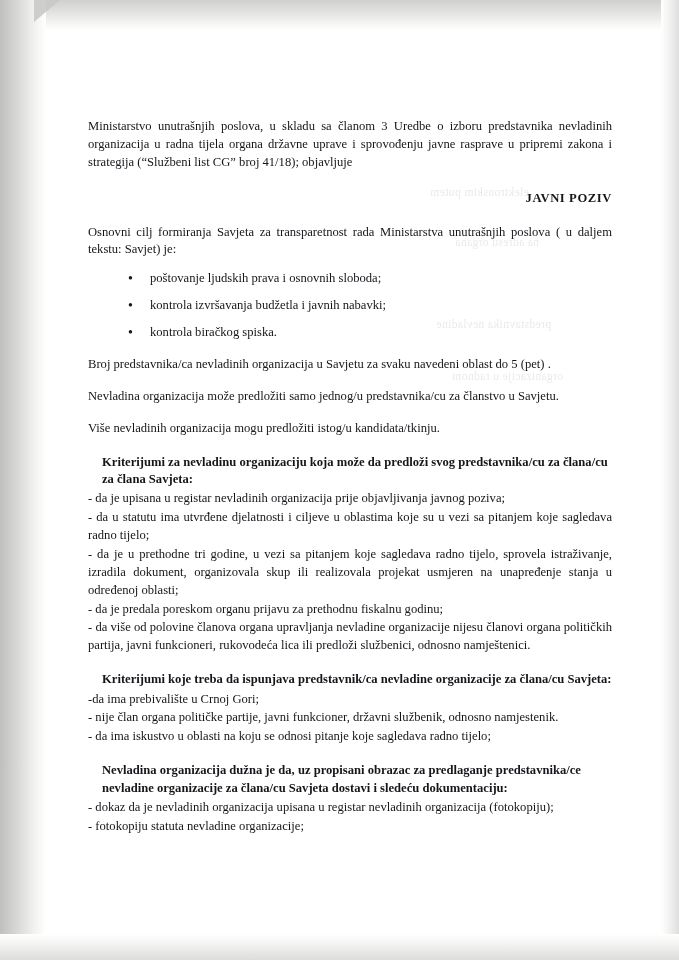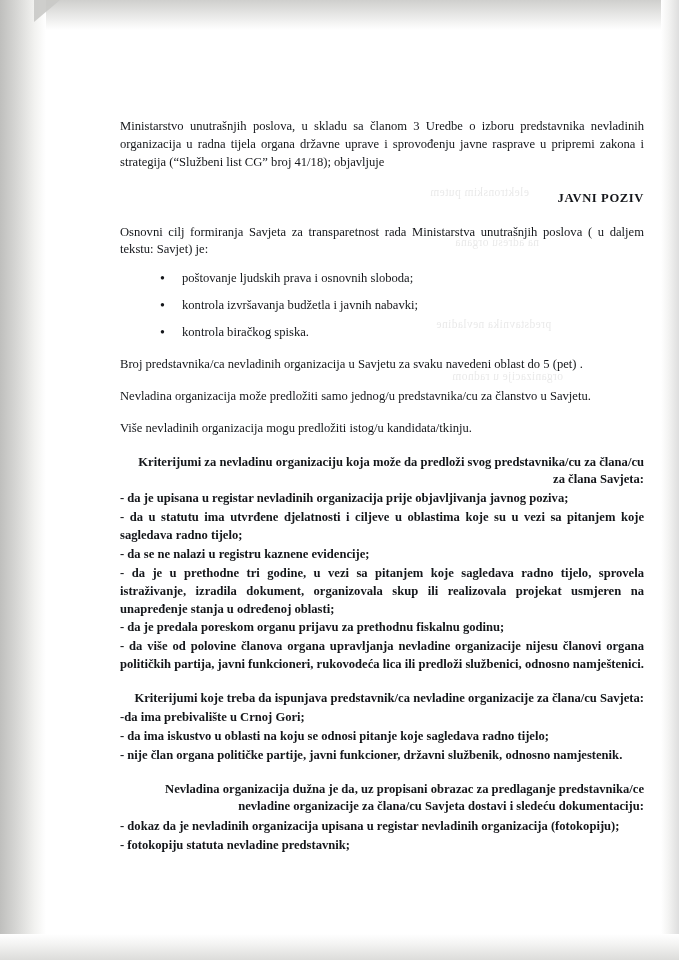--- a/index.html
+++ b/index.html
@@ -70,21 +70,20 @@
   }
   .content {
     position: absolute;
     left: 88px;
     top: 118px;
     width: 524px;
     color: #14161a;
     font-size: 12.6px;
     line-height: 1.42;
     text-align: justify;
-    margin-left: 32px;
   }
   p { margin: 0 0 0 0; }
   .para {
     margin-bottom: 11px;
     text-align: justify;
     text-justify: inter-word;
   }
   .title-block {
     margin-top: 18px;
     margin-bottom: 16px;
@@ -109,27 +108,26 @@
     left: -8px;
     top: -1px;
     font-size: 14px;
   }
   .spaced { margin-bottom: 14px; }
   .section-head {
     font-weight: bold;
     margin-top: 16px;
     margin-bottom: 2px;
     line-height: 1.38;
-    text-align: right;
+    text-align: left;
   }
   .dash-list { margin-bottom: 2px; }
   .dash-list p {
     margin: 0 0 1px 0;
     text-align: justify;
-    font-weight: bold;
   }
   .lead-in { padding-left: 14px; }
 </style>
 </head>
 <body>
 
 <div class="page">
 
   <div class="scan-shade-top"></div>
   <div class="scan-shade-left"></div>
@@ -159,33 +157,32 @@
     </ul>
 
     <p class="para spaced">Broj predstavnika/ca nevladinih organizacija u Savjetu  za svaku navedeni oblast  do 5 (pet) .</p>
     <p class="para spaced">Nevladina organizacija može predložiti samo jednog/u predstavnika/cu za članstvo u Savjetu.</p>
     <p class="para spaced">Više nevladinih organizacija mogu predložiti istog/u kandidata/tkinju.</p>
 
     <div class="section-head lead-in">Kriterijumi za nevladinu organizaciju koja može da predloži svog predstavnika/cu za člana/cu  za člana Savjeta:</div>
     <div class="dash-list">
       <p>- da je upisana u registar nevladinih organizacija prije objavljivanja javnog poziva;</p>
       <p>- da u statutu ima utvrđene djelatnosti i ciljeve u oblastima koje su u vezi sa pitanjem koje sagledava radno tijelo;</p>
-      <p>- da se ne nalazi u registru kaznene evidencije;</p>
       <p>- da je u prethodne tri godine, u vezi sa pitanjem koje sagledava radno tijelo, sprovela istraživanje, izradila dokument, organizovala skup ili realizovala projekat usmjeren na unapređenje stanja u određenoj oblasti;</p>
       <p>- da je predala poreskom organu prijavu za prethodnu fiskalnu godinu;</p>
       <p>- da više od polovine članova organa upravljanja nevladine organizacije nijesu članovi organa političkih partija, javni funkcioneri, rukovodeća lica ili predloži službenici, odnosno namještenici.</p>
     </div>
 
     <div class="section-head lead-in">Kriterijumi koje treba da ispunjava predstavnik/ca nevladine organizacije za člana/cu Savjeta:</div>
     <div class="dash-list">
       <p>-da ima prebivalište u Crnoj Gori;</p>
+      <p>- nije član organa političke partije, javni funkcioner, državni službenik, odnosno namjestenik.</p>
       <p>- da ima iskustvo u oblasti na koju se odnosi pitanje koje sagledava  radno tijelo;</p>
-      <p>- nije član organa političke partije, javni funkcioner, državni službenik, odnosno namjestenik.</p>
     </div>
 
     <div class="section-head lead-in">Nevladina organizacija dužna je da, uz propisani obrazac za predlaganje predstavnika/ce nevladine organizacije za člana/cu Savjeta dostavi i sledeću dokumentaciju:</div>
     <div class="dash-list">
       <p>- dokaz da je nevladinih organizacija upisana u registar nevladinih organizacija  (fotokopiju);</p>
-      <p>- fotokopiju statuta nevladine predstavnik;</p>
+      <p>- fotokopiju statuta nevladine organizacije;</p>
     </div>
 
   </div>
 </div>
 
 </body></html>

